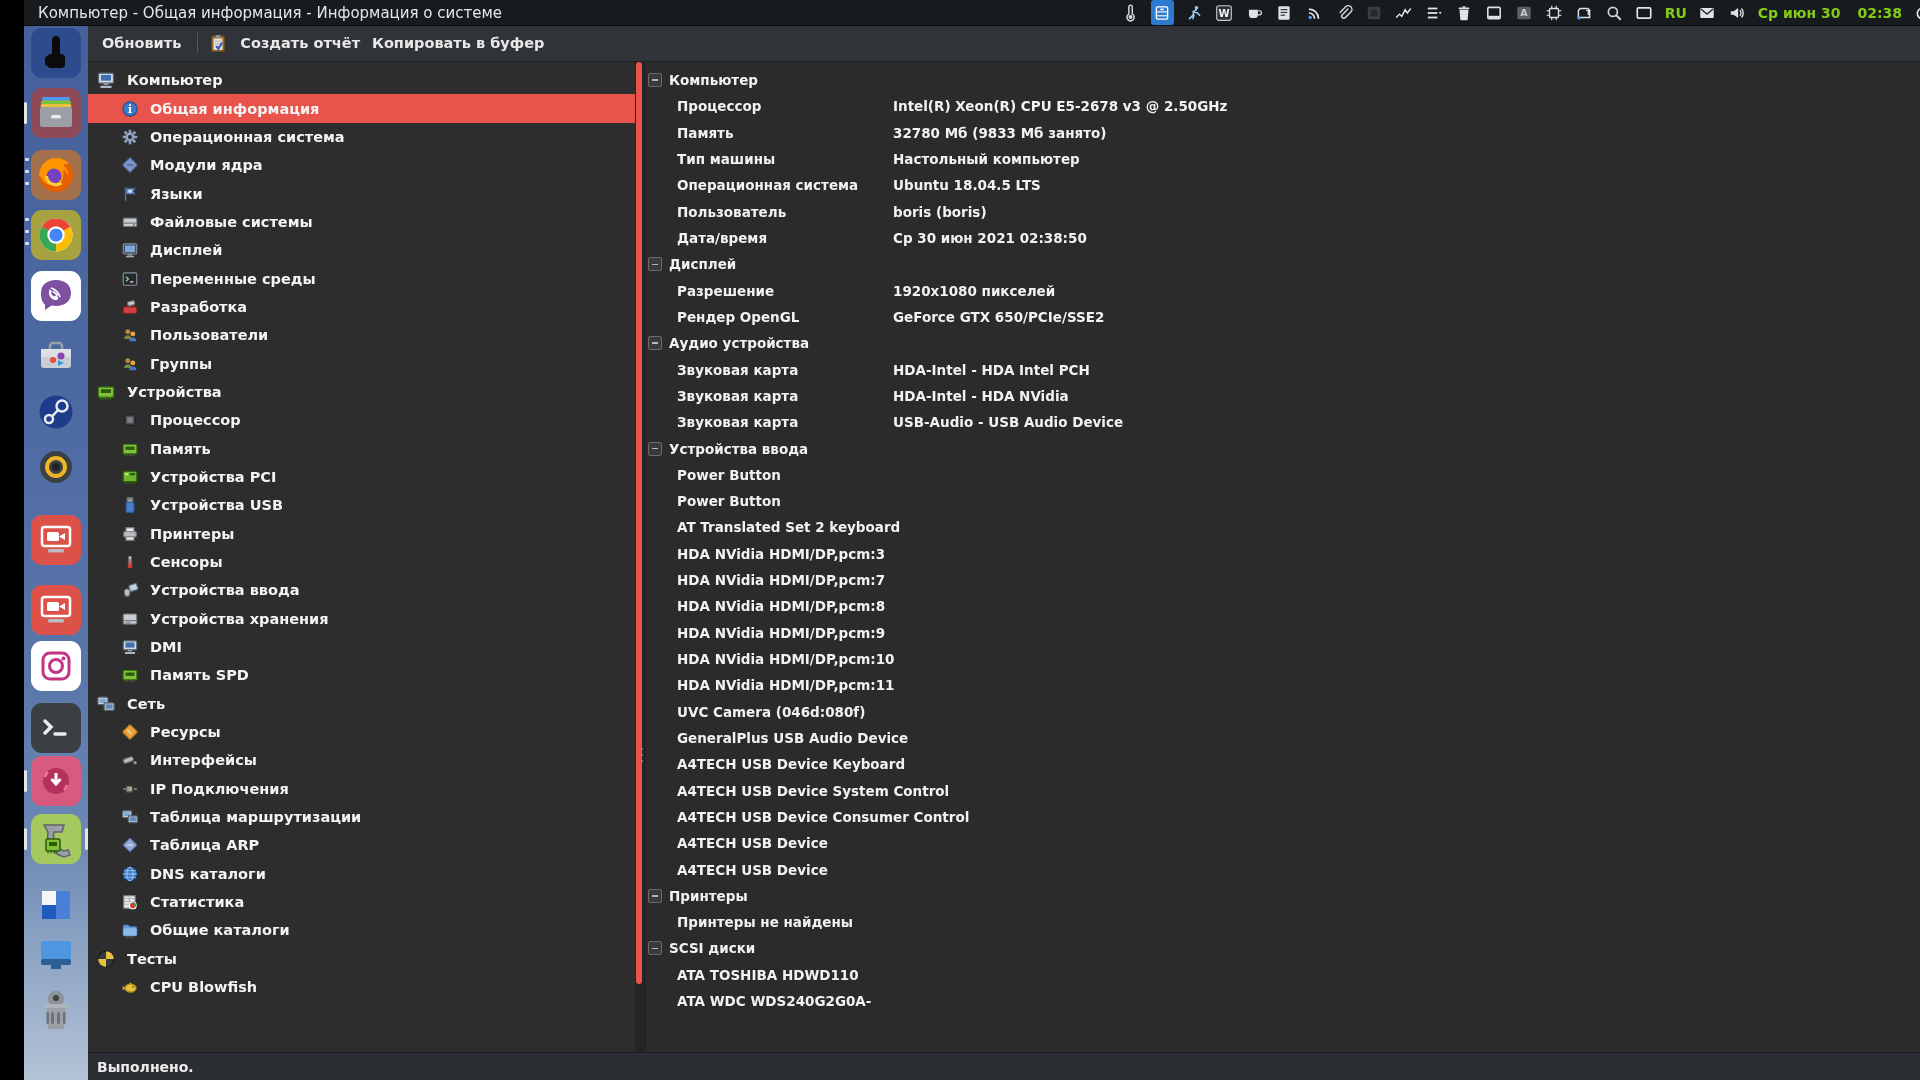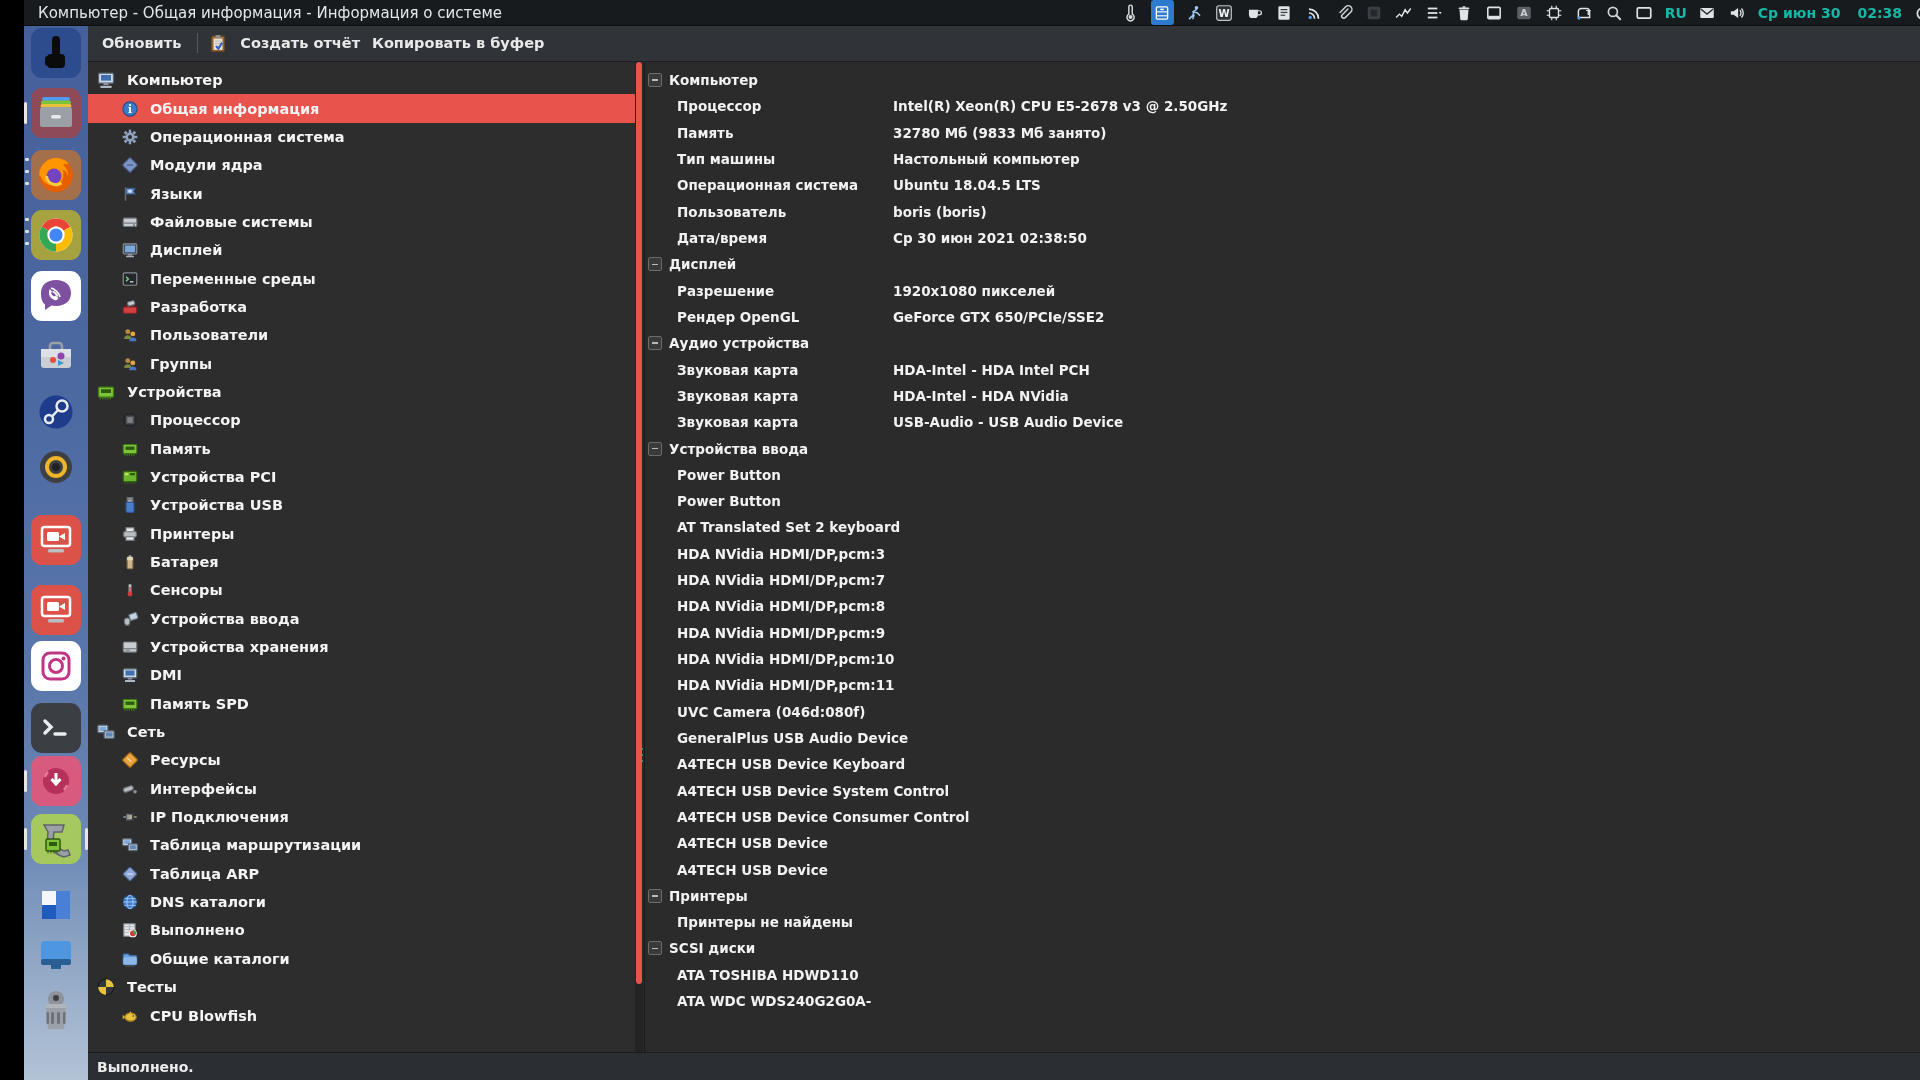--- a/index.html
+++ b/index.html
@@ -6,21 +6,21 @@
   .screen{position:relative;width:1920px;height:1080px;overflow:hidden;
     font-family:"DejaVu Sans",sans-serif;background:#2c2c2c;margin-left:24px;}
   
   .topbar{position:absolute;left:0;top:0;width:1920px;height:25px;background:#181b1e;
     border-bottom:1px solid #0c0e10;display:flex;align-items:center;z-index:30;}
   .wtitle{color:#e4e7ea;font-size:15px;font-weight:400;padding-left:14px;white-space:nowrap;}
   .tray{position:absolute;right:12px;top:0;height:25px;display:flex;align-items:center;gap:11px;}
   .tico{width:19px;height:19px;display:inline-flex;align-items:center;justify-content:center;}
   .tico svg{width:18px;height:18px;}
   .tico.hl{background:#2e7ad0;border-radius:3px;width:23px;height:25px;}
-  .ttxt{color:#14b8a6;font-size:14px;font-weight:700;white-space:nowrap;}
+  .ttxt{color:#84cc16;font-size:14px;font-weight:700;white-space:nowrap;}
   .ttxt.time{margin-left:6px;}
   
   .toolbar{position:absolute;left:64px;top:25px;width:1856px;height:36px;background:#303439;
     border-bottom:1px solid #1d2023;display:flex;align-items:center;z-index:20;}
   .tbtn{color:#e9e9e9;font-size:14.5px;font-weight:700;padding:4px 6px;border-radius:3px;white-space:nowrap;}
   .tbtn:first-child{margin-left:8px;}
   .tsep{width:1px;height:20px;background:#55595e;margin:0 10px;}
   .ticon{width:20px;height:20px;margin-right:6px;display:inline-flex;}
   .ticon svg{width:20px;height:20px;}
   
@@ -647,30 +647,20 @@
             <rect x="4.5" y="2.5" width="7" height="3.5" fill="#e8eaec" stroke="#84888c"></rect>
             <rect x="2.5" y="6" width="11" height="4.5" rx="1" fill="#b7bcc1" stroke="#84888c"></rect>
             <rect x="4.5" y="10.5" width="7" height="3" fill="#e8eaec" stroke="#84888c"></rect>
           </svg>
         </span>
         <span>Принтеры</span>
       </div>
       <div class="srow l1">
         <span class="sicon">
           <svg viewBox="0 0 16 16">
-            <rect x="5.5" y="3.5" width="5" height="10.5" rx="1" fill="#cdb68a" stroke="#8a7648"></rect>
-            <rect x="6.8" y="2" width="2.4" height="1.8" rx="0.5" fill="#9aa0a6"></rect>
-            <rect x="5.5" y="3.5" width="5" height="3" fill="#e7d9b8"></rect>
-          </svg>
-        </span>
-        <span>Батарея</span>
-      </div>
-      <div class="srow l1">
-        <span class="sicon">
-          <svg viewBox="0 0 16 16">
             <line x1="8" y1="3" x2="8" y2="10" stroke="#c9ced3" stroke-width="2.4"></line>
             <line x1="8" y1="5" x2="8" y2="10" stroke="#d23a3a" stroke-width="1.2"></line>
             <circle cx="8" cy="11.5" r="2.2" fill="#d23a3a"></circle>
           </svg>
         </span>
         <span>Сенсоры</span>
       </div>
       <div class="srow l1">
         <span class="sicon">
           <svg viewBox="0 0 16 16">
@@ -797,21 +787,21 @@
             <g stroke="#b0b4b8">
               <line x1="2.5" y1="5" x2="12.5" y2="5"></line>
               <line x1="2.5" y1="7.5" x2="12.5" y2="7.5"></line>
               <line x1="2.5" y1="10" x2="12.5" y2="10"></line>
               <line x1="7.5" y1="2.5" x2="7.5" y2="13.5"></line>
             </g>
             <circle cx="10.5" cy="11" r="3" fill="#d23a3a" stroke="#fff"></circle>
             <path d="M10.5 11V8a3 3 0 0 1 2.8 4z" fill="#3d9e3d"></path>
           </svg>
         </span>
-        <span>Выполнено</span>
+        <span>Статистика</span>
       </div>
       <div class="srow l1">
         <span class="sicon">
           <svg viewBox="0 0 16 16">
             <path d="M2 4.5a1 1 0 0 1 1-1h3.5L8 5h5a1 1 0 0 1 1 1v6a1 1 0 0 1-1 1H3a1 1 0 0 1-1-1z" fill="#6ba0dc" stroke="#3c6ca8"></path>
             <rect x="2" y="6.5" width="12" height="6.5" rx="1" fill="#8cb8e8"></rect>
             <line x1="4" y1="14.3" x2="12" y2="14.3" stroke="#555"></line>
           </svg>
         </span>
         <span>Общие каталоги</span>

